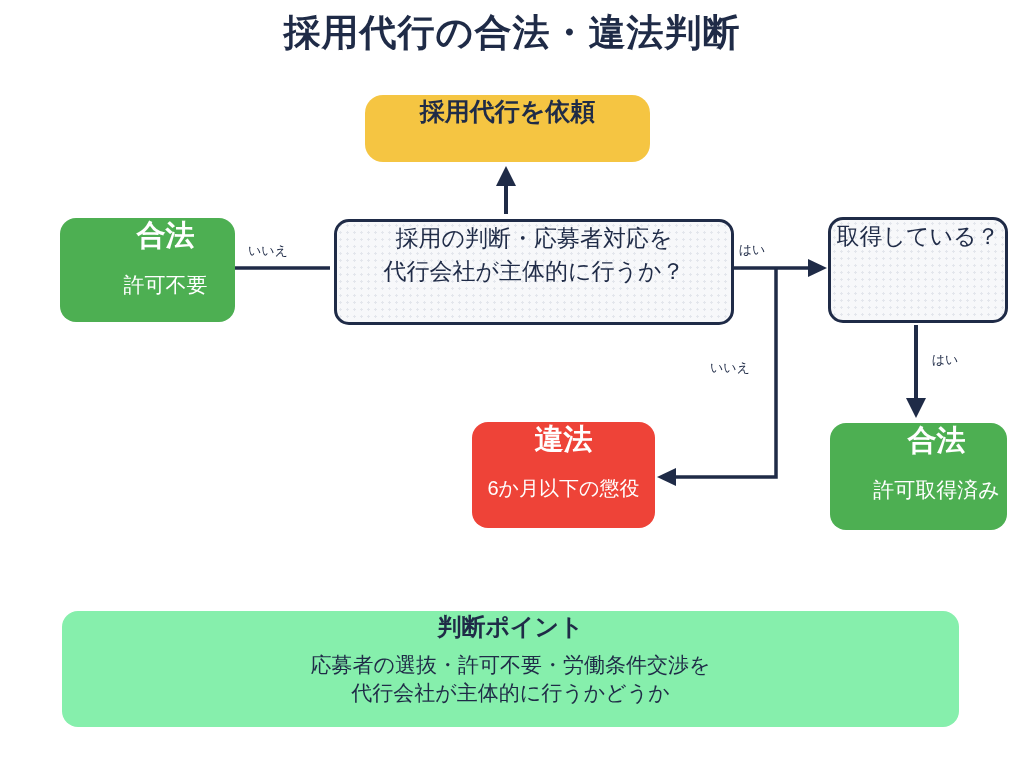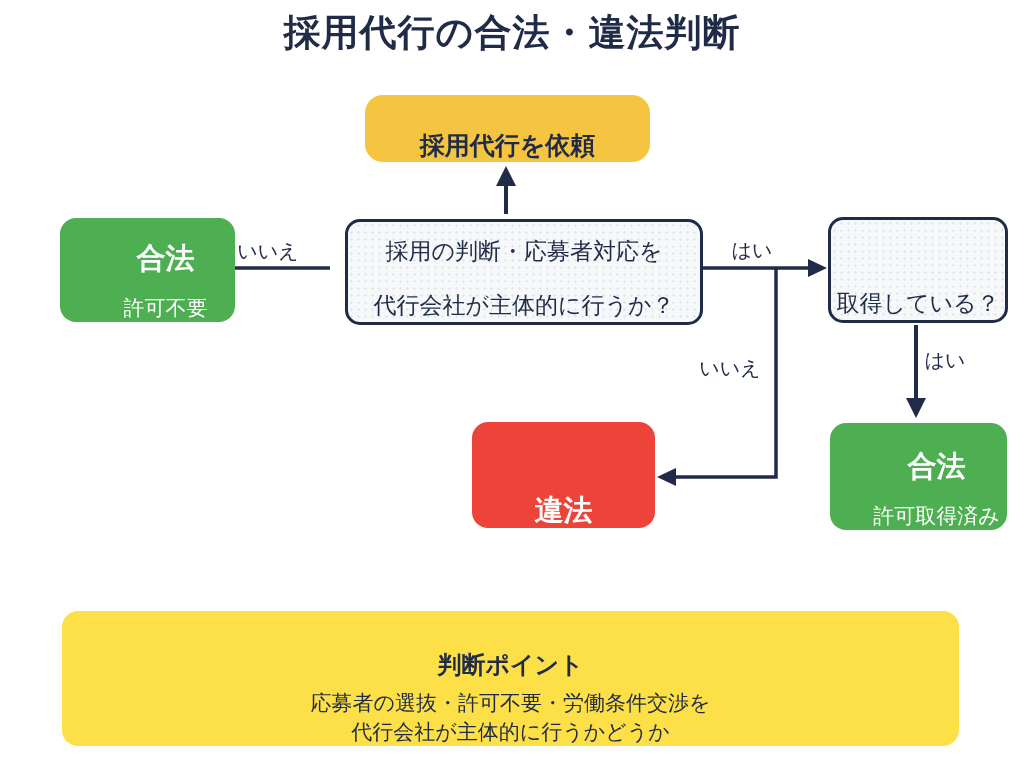--- a/index.html
+++ b/index.html
@@ -30,21 +30,21 @@
     left: 0; top: 0;
     width: 1024px; height: 762px;
     pointer-events: none;
   }
 
   .node {
     position: absolute;
     display: flex;
     flex-direction: column;
     align-items: center;
-    justify-content: flex-end;
+    justify-content: flex-start;
     text-align: center;
   }
 
   .pill-yellow {
     background: #f5c542;
     border-radius: 18px;
     color: #1f2b47;
   }
 
   .pill-green {
@@ -64,42 +64,42 @@
     background: #f7f8fa;
     background-image: radial-gradient(#e3e6ec 1px, transparent 1.2px);
     background-size: 7px 7px;
     border: 3.5px solid #1f2b47;
     border-radius: 15px;
     color: #1f2b47;
   }
 
   .node-request { left: 365px; top: 95px; width: 285px; height: 67px; font-size: 25px; font-weight: 800; }
   .node-legal-left { left: 60px; top: 218px; width: 175px; height: 104px; }
-  .node-q-main { left: 345px; top: 219px; width: 358px; height: 106px; font-size: 23px; line-height: 1.45; font-weight: 500; gap: 20px; }
+  .node-q-main { left: 334px; top: 219px; width: 400px; height: 106px; font-size: 23px; line-height: 1.45; font-weight: 500; }
   .node-q-permit { left: 828px; top: 217px; width: 180px; height: 106px; font-size: 23px; line-height: 1.45; font-weight: 500; }
   .node-illegal { left: 472px; top: 422px; width: 183px; height: 106px; }
   .node-legal-right { left: 830px; top: 423px; width: 177px; height: 107px; }
 
   .result-title { font-size: 29px; font-weight: 800; line-height: 1.2; }
   .result-sub { font-size: 21px; font-weight: 500; margin-top: 18px; }
   .node-illegal .result-sub { font-size: 20px; }
 
   .node-point {
-    left: 62px; top: 611px; width: 897px; height: 135px;
-    background: #fde047;
+    left: 62px; top: 611px; width: 897px; height: 116px;
+    background: #86efac;
     border-radius: 16px;
     color: #1f2b47;
   }
   .point-title { font-size: 24px; font-weight: 800; margin-bottom: 8px; }
   .point-line { font-size: 21px; font-weight: 500; line-height: 1.35; }
 
   .edge-label {
     position: absolute;
     transform: translate(-50%, -50%);
-    font-size: 20px;
+    font-size: 13px;
     font-weight: 500;
     color: #1f2b47;
     white-space: nowrap;
     background: transparent;
     text-align: center;
   }
 </style>
 </head>
 <body>
 
@@ -137,20 +137,21 @@
     <span>採用の判断・応募者対応を</span>
     <span>代行会社が主体的に行うか？</span>
   </div>
 
   <div class="node question node-q-permit">
     <span>取得している？</span>
   </div>
 
   <div class="node pill-red node-illegal">
     <span class="result-title">違法</span>
+    <span class="result-sub">6か月以下の懲役</span>
   </div>
 
   <div class="node pill-green node-legal-right">
     <span class="result-title">合法</span>
     <span class="result-sub">許可取得済み</span>
   </div>
 
   <div class="edge-label" style="left:268px; top:251px;">いいえ</div>
   <div class="edge-label" style="left:752px; top:250px;">はい</div>
   <div class="edge-label" style="left:730px; top:368px;">いいえ</div>

